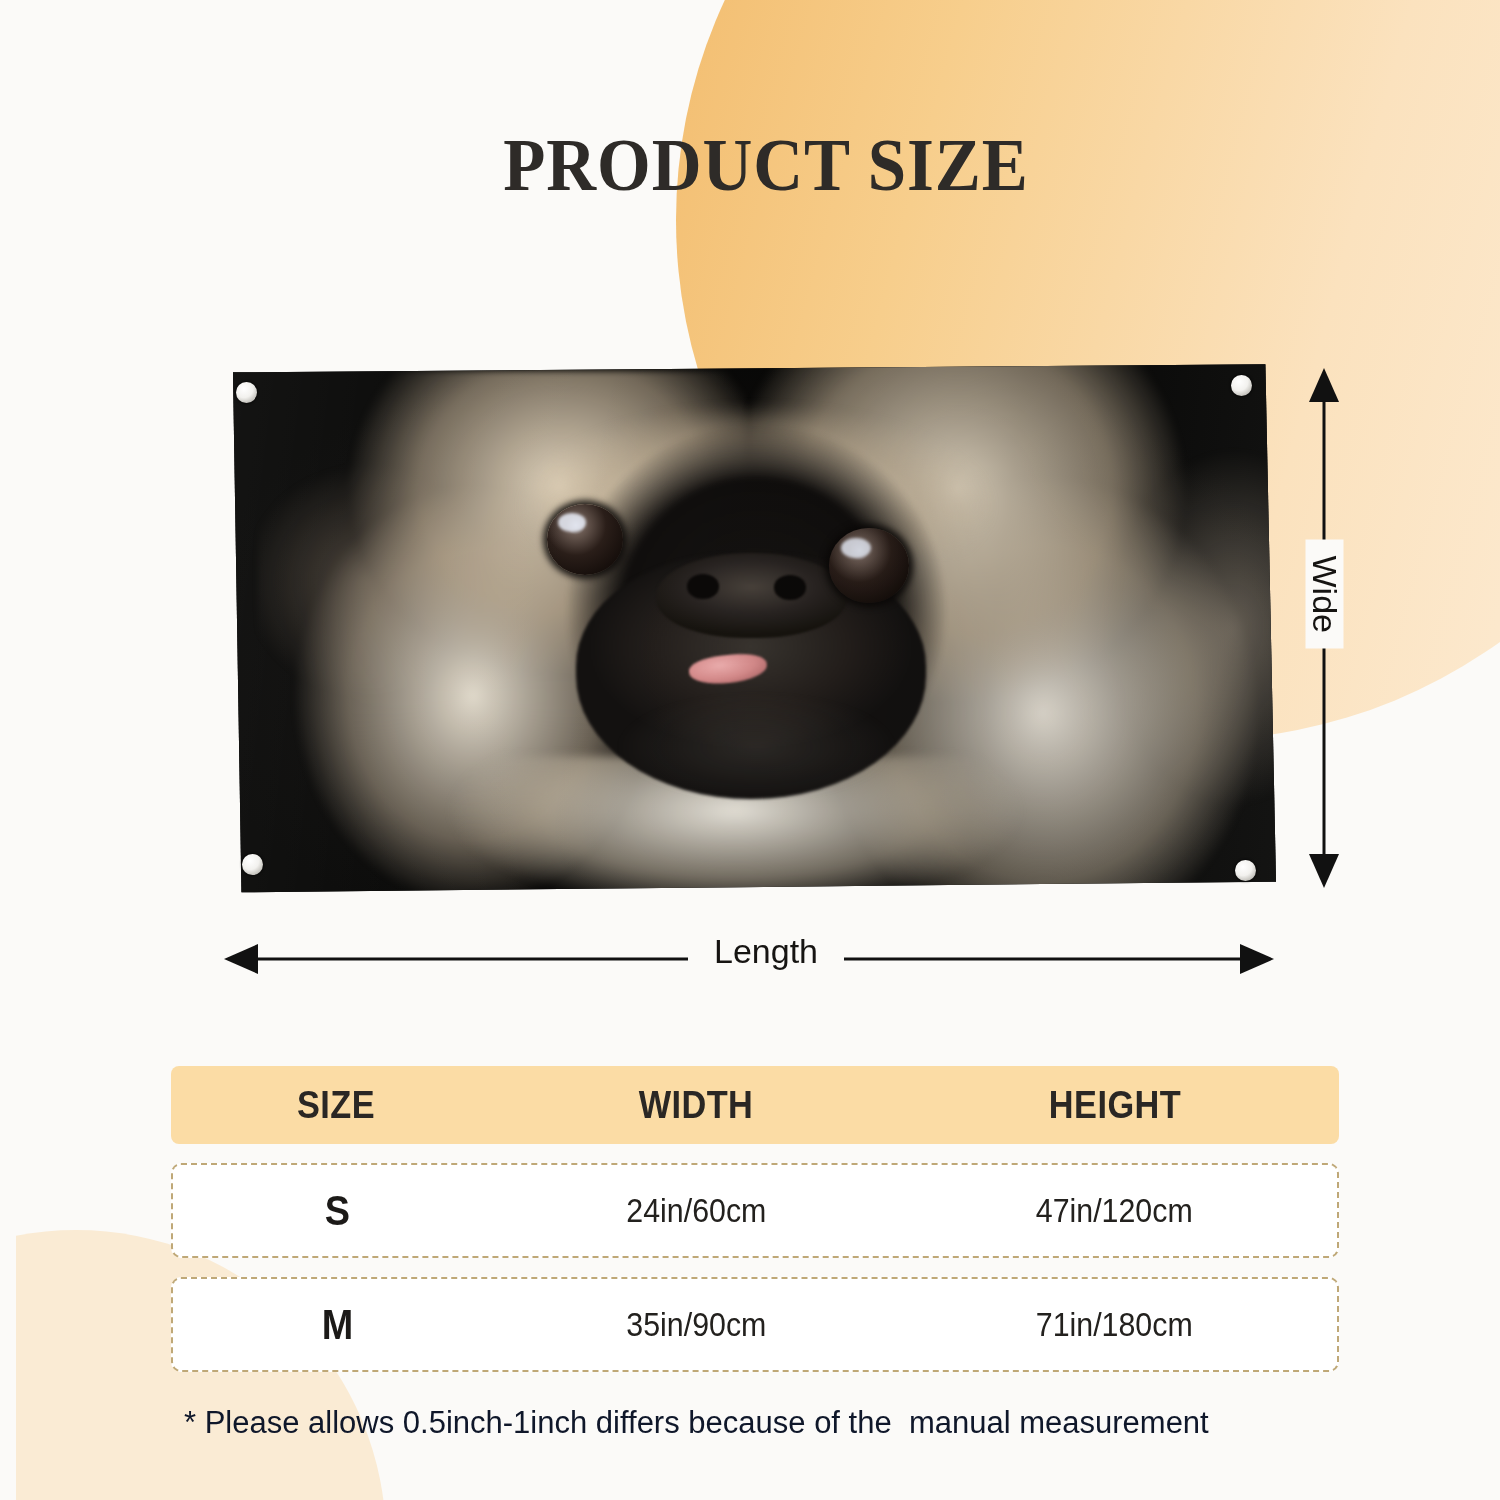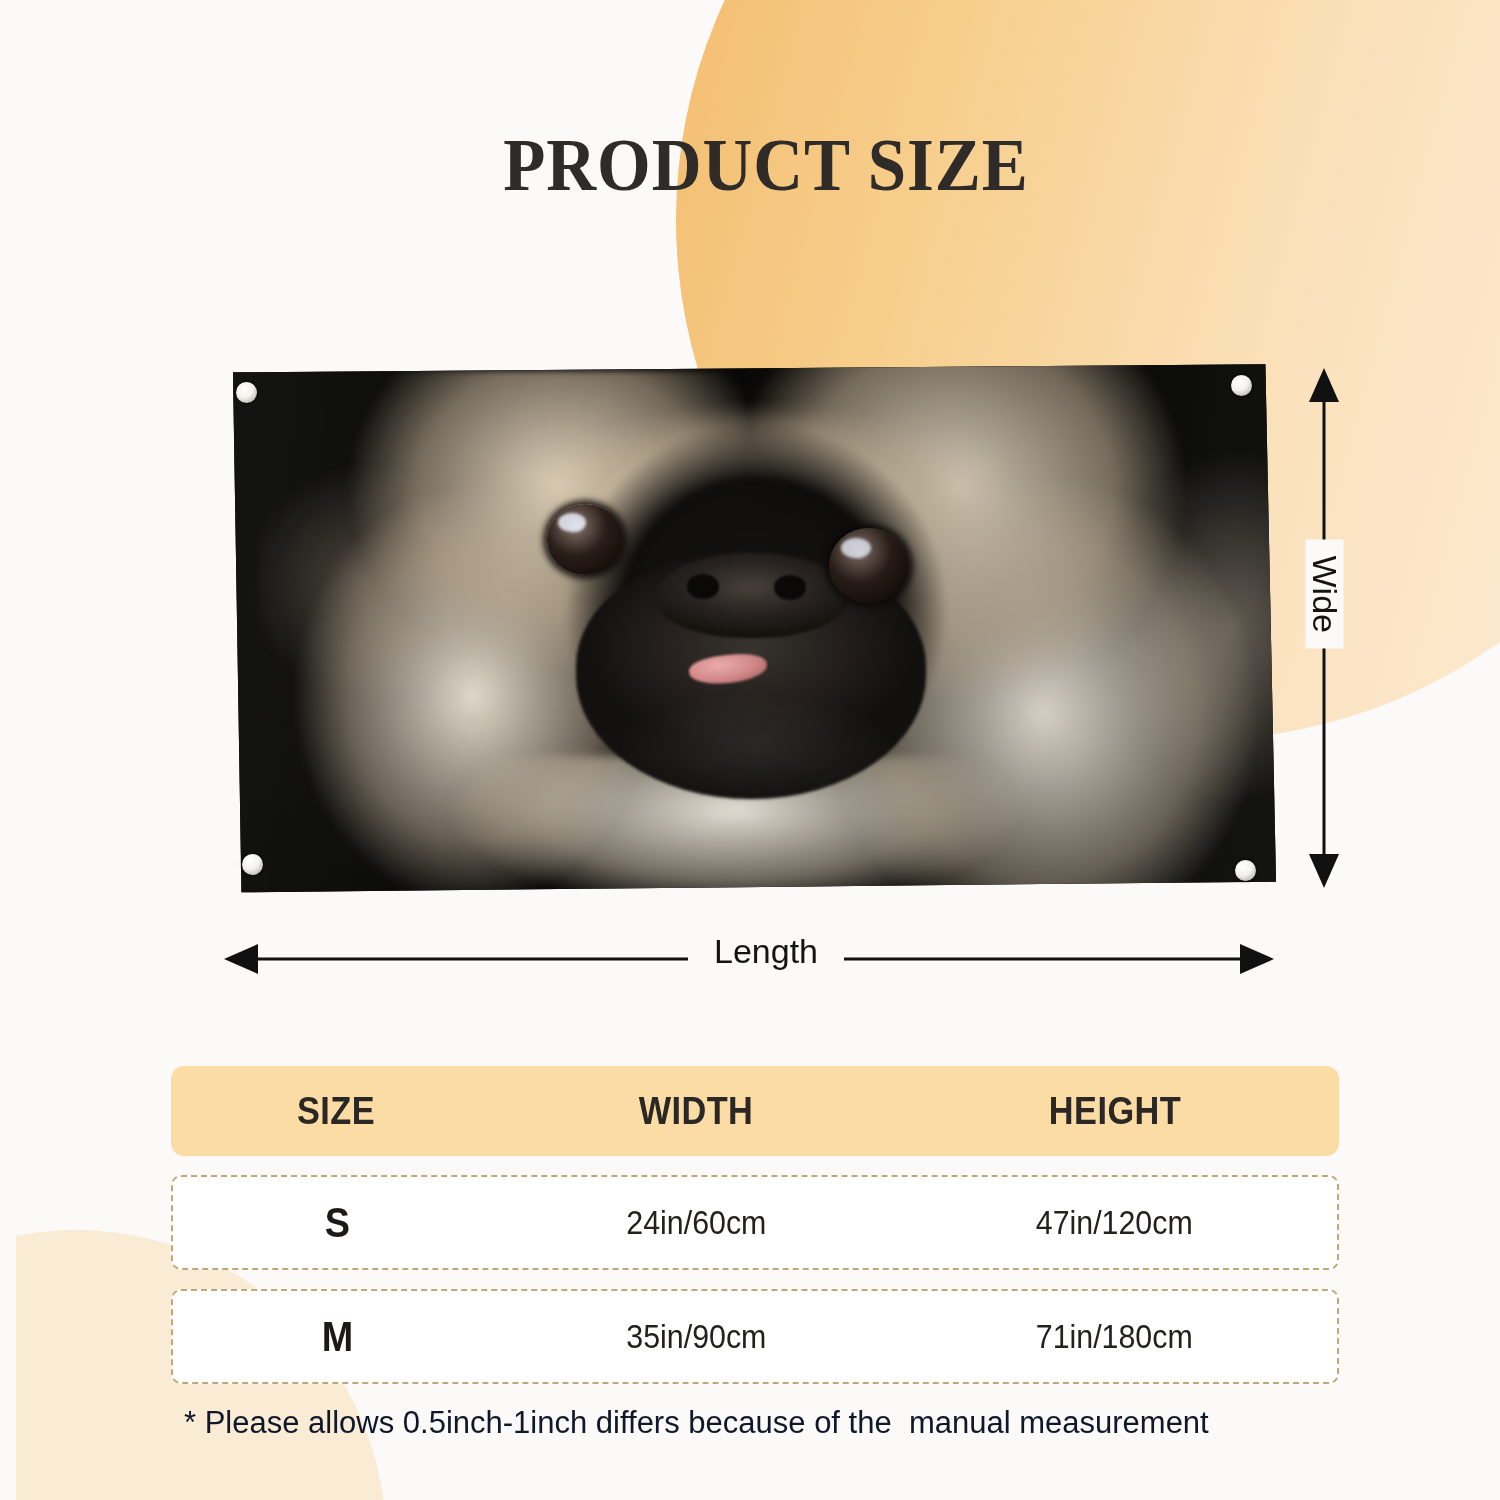--- a/index.html
+++ b/index.html
@@ -273,23 +273,23 @@
     top: 1066px;
     width: 1168px;
     z-index: 3;
   }
   .t-row {
     display: flex;
     align-items: center;
     box-sizing: border-box;
   }
   .t-head {
-    height: 90px;
+    height: 78px;
     background: #FBDCA5;
-    border-radius: 13px;
+    border-radius: 8px;
   }
   .t-body {
     height: 95px;
     margin-top: 19px;
     background: #FFFFFF;
     border: 2px dashed #BFA877;
     border-radius: 10px;
   }
   .c-size   { width: 330px; text-align: center; }
   .c-width  { width: 390px; text-align: center; }

